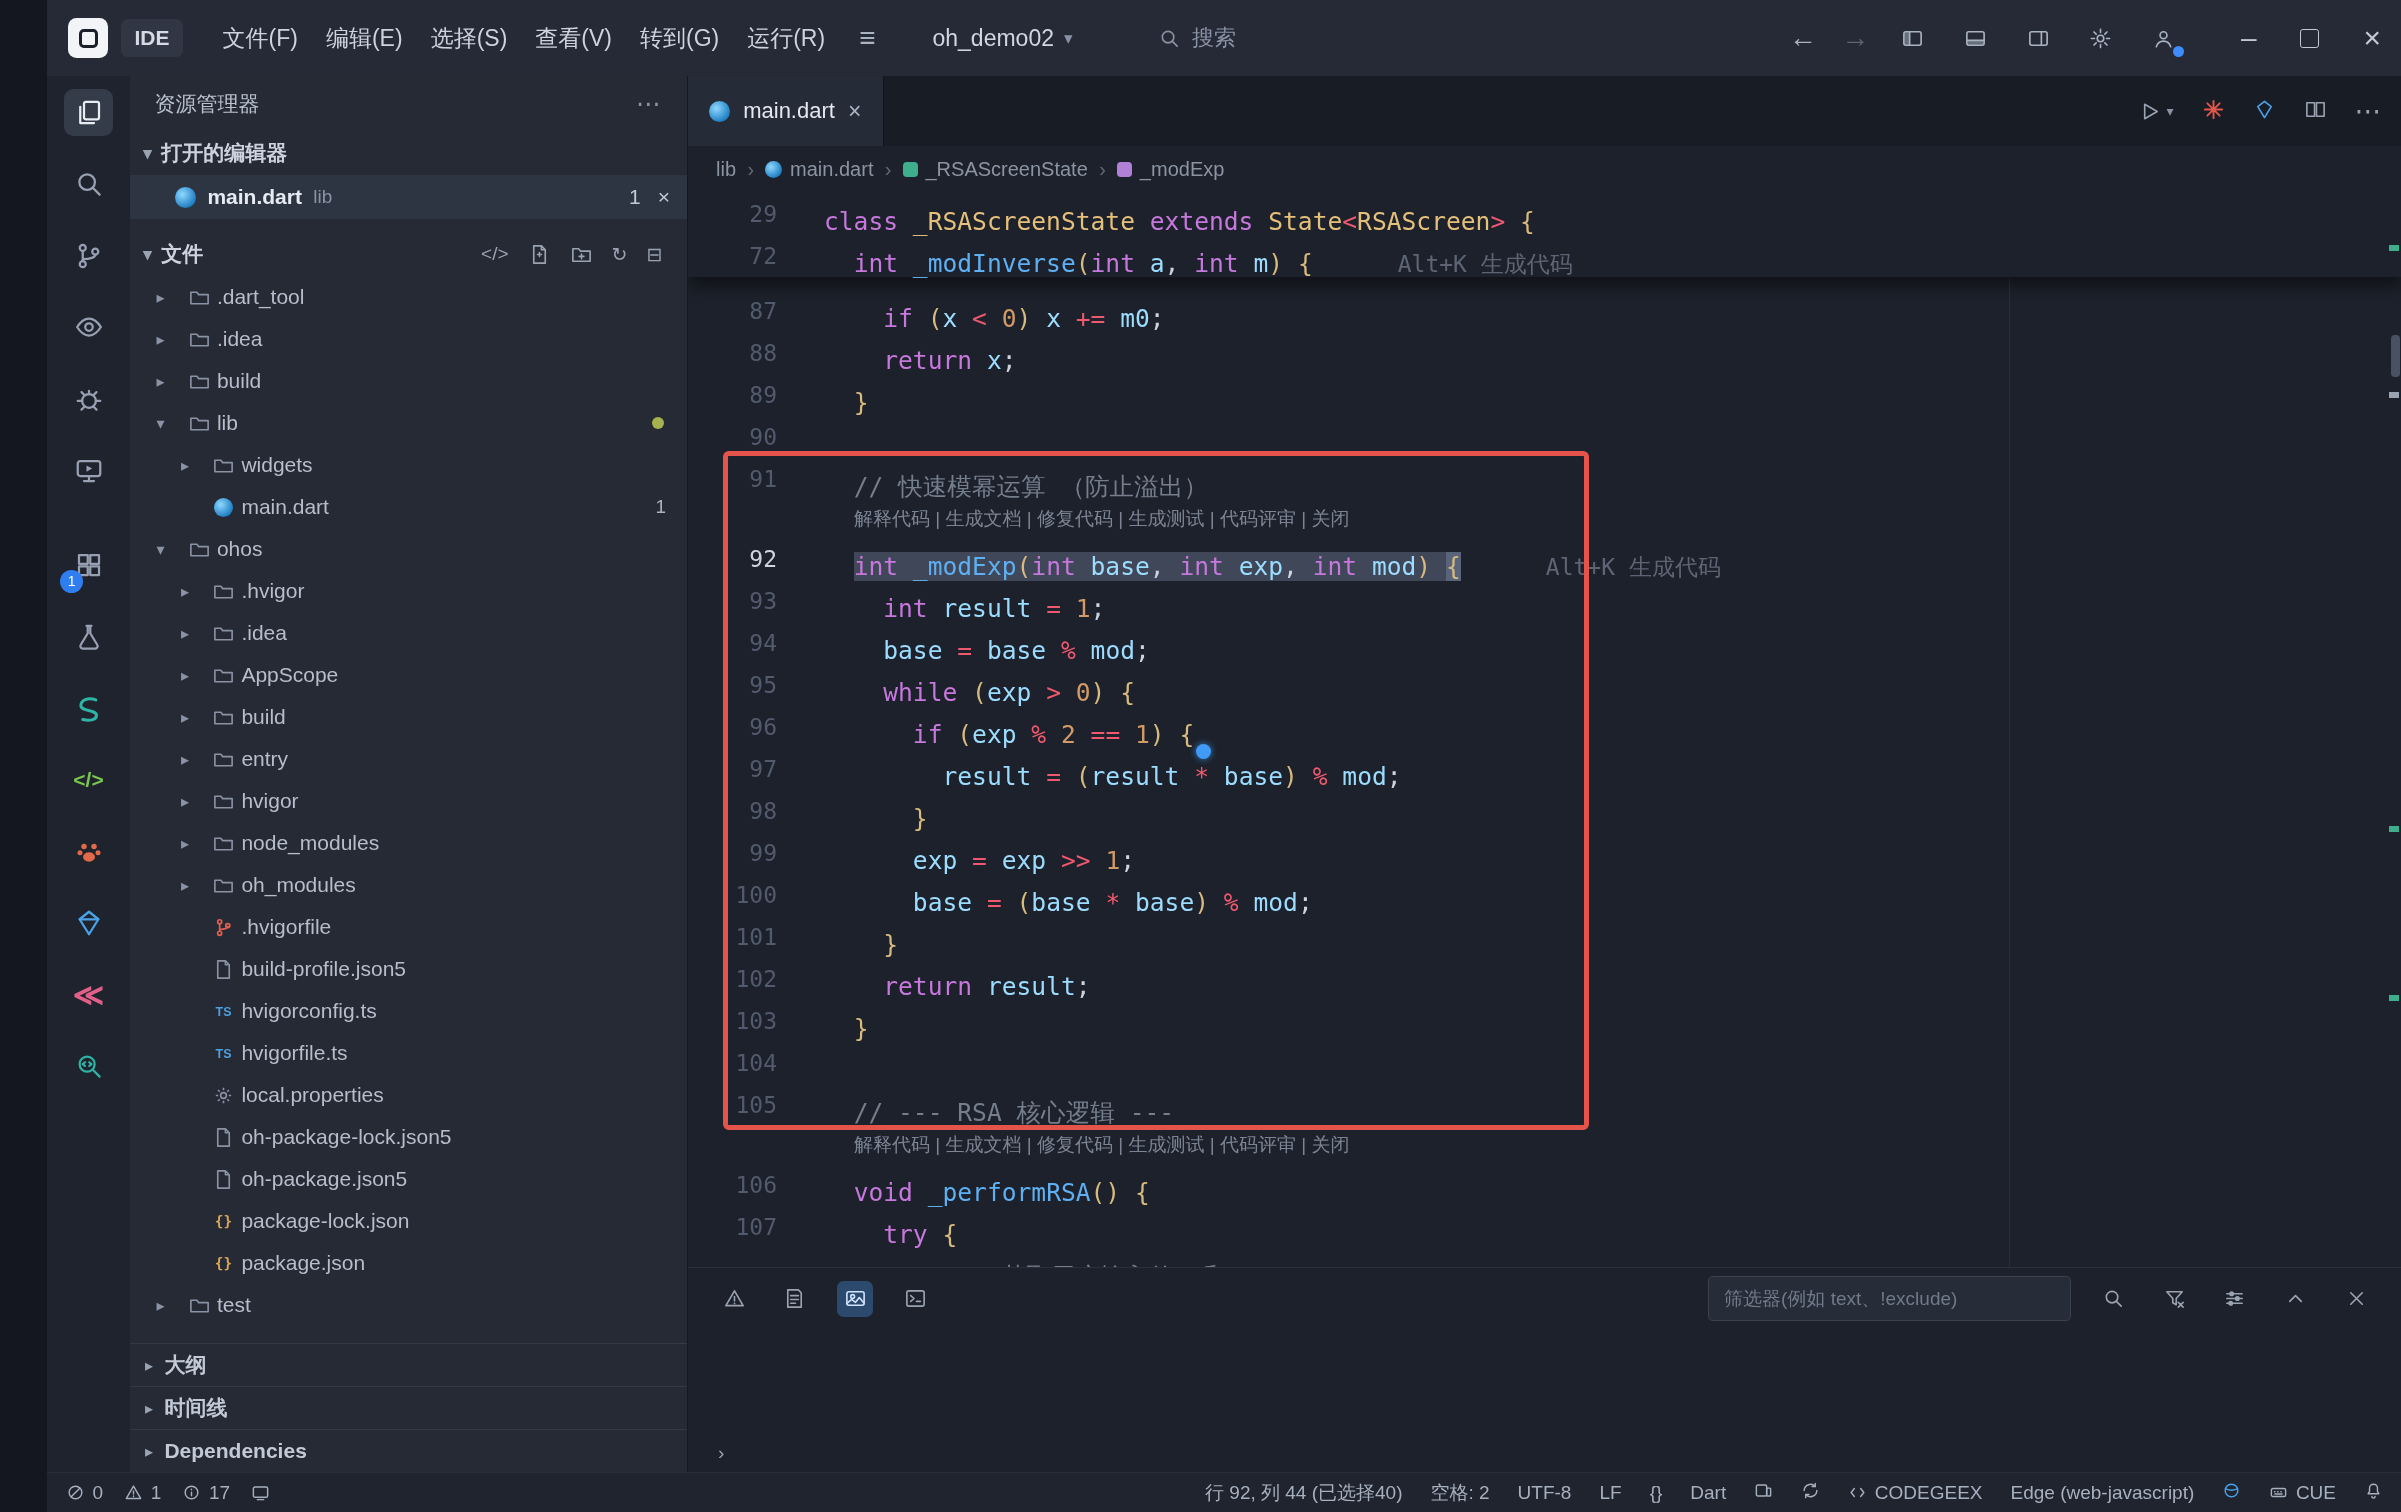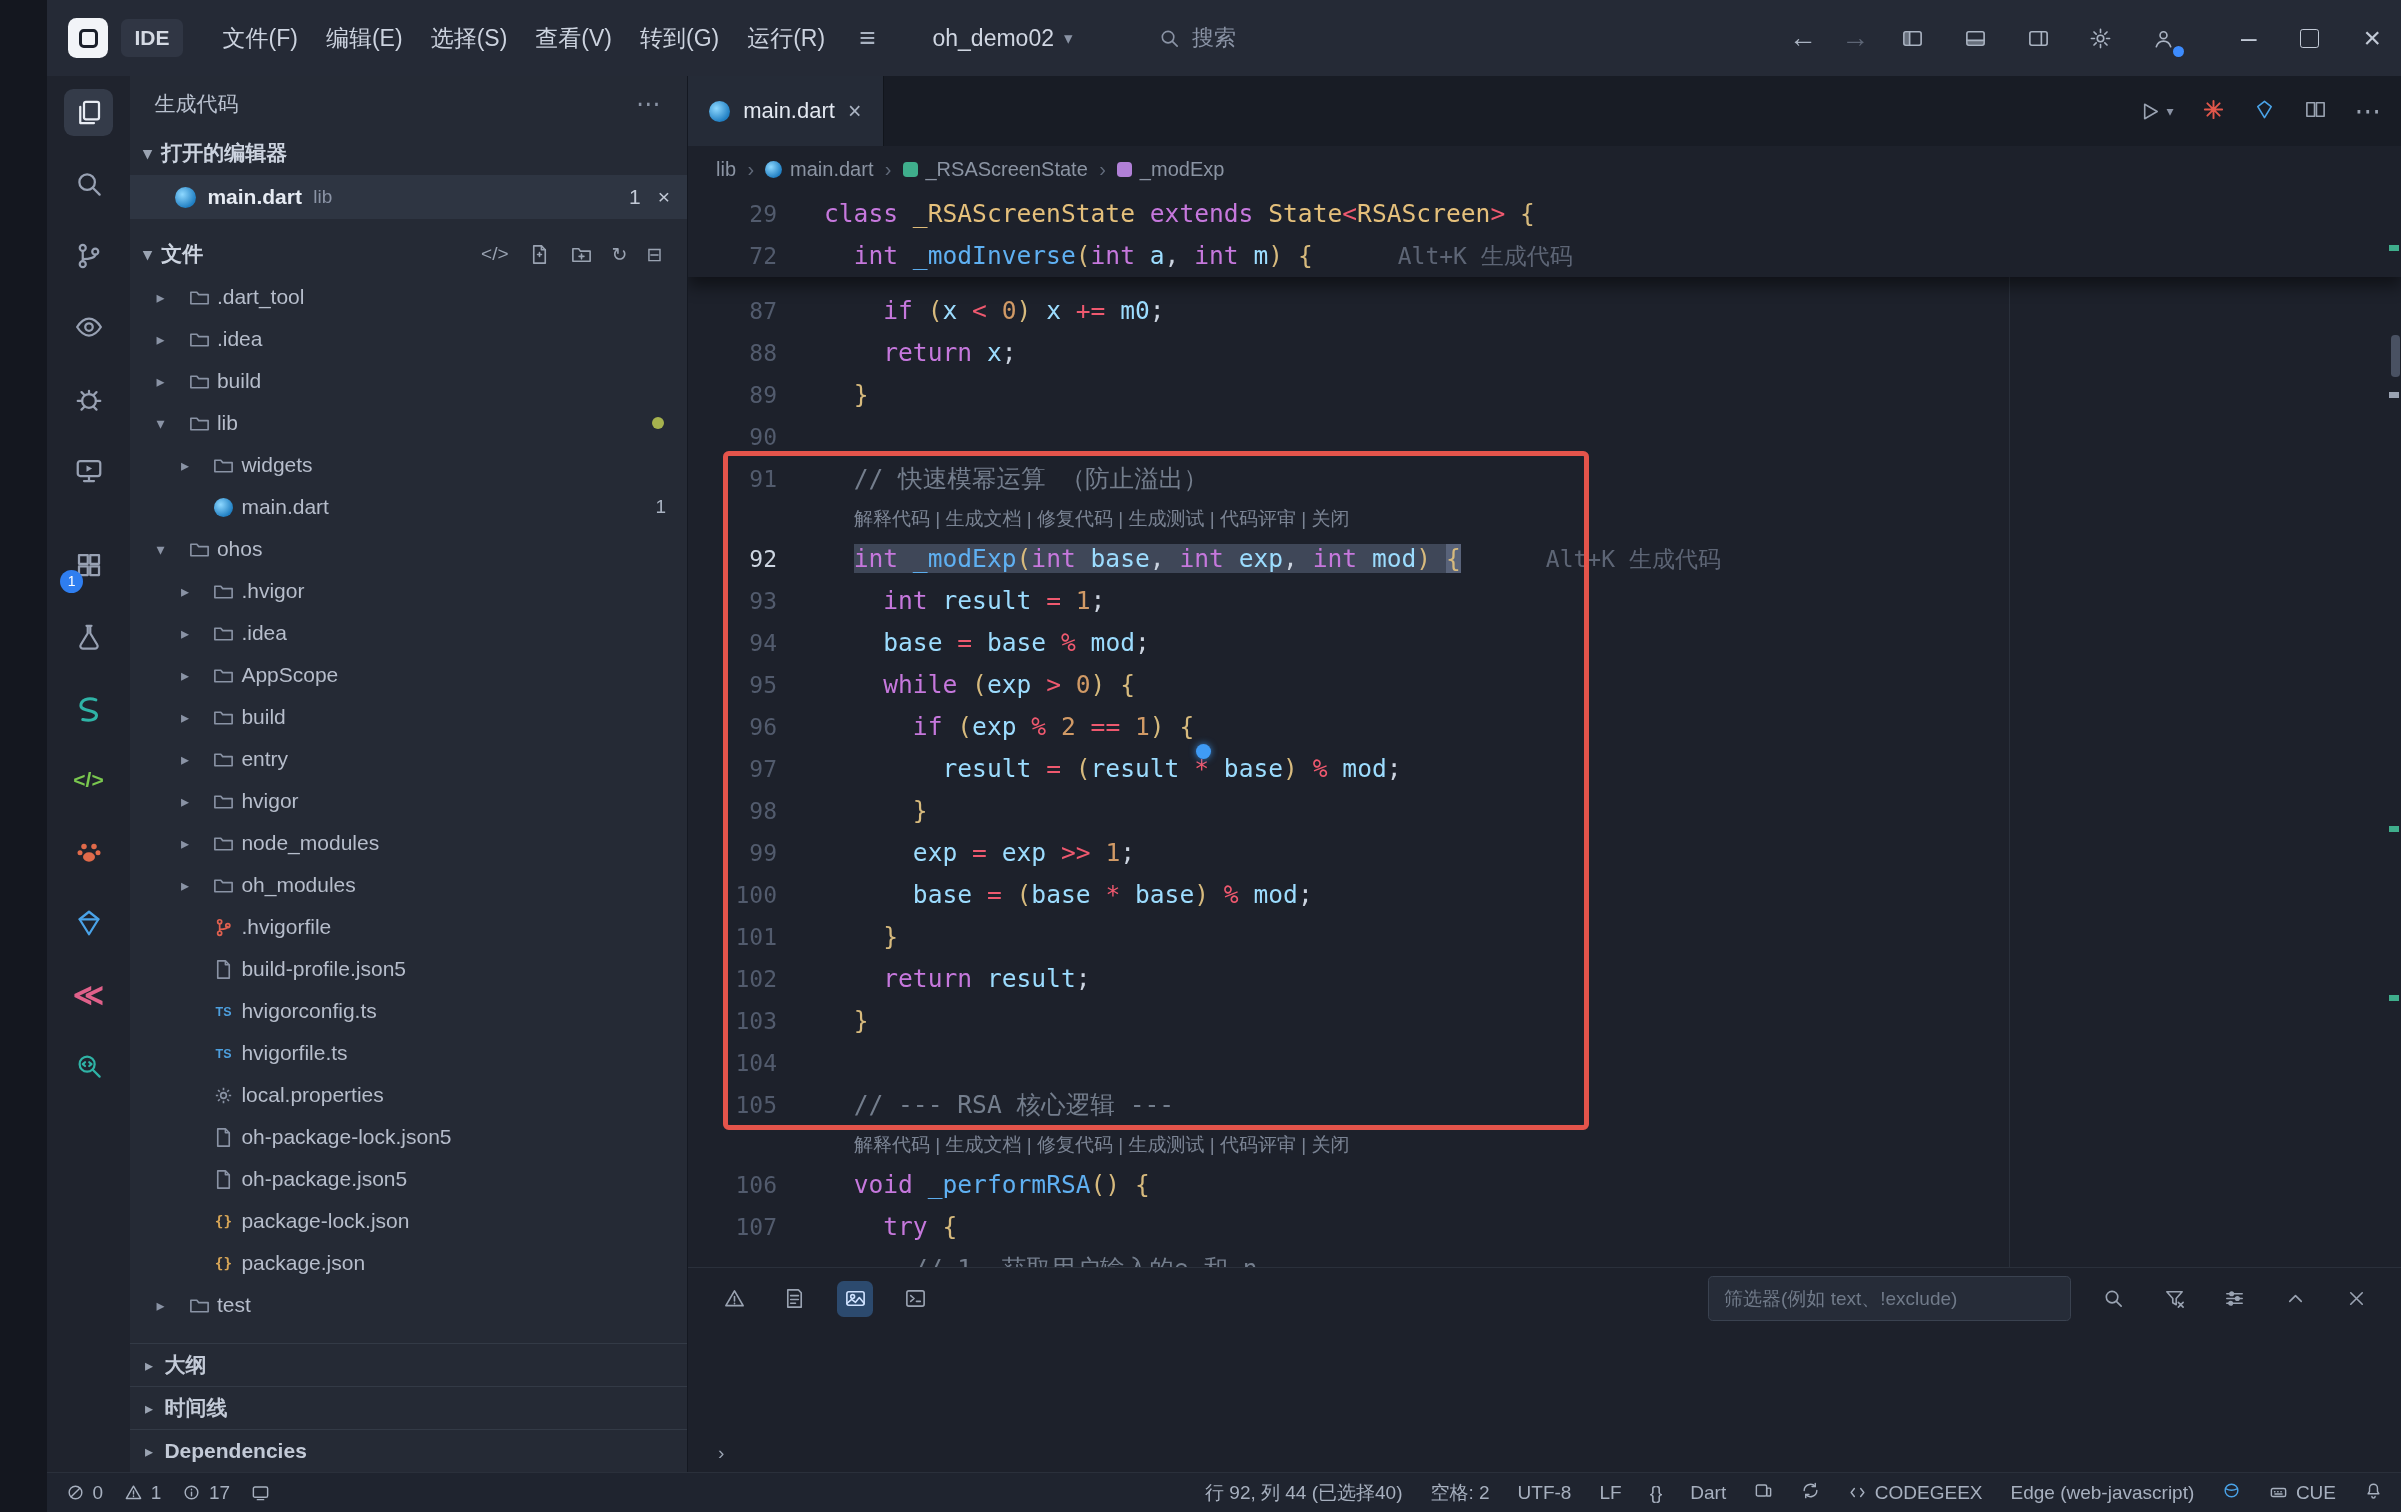--- a/index.html
+++ b/index.html
@@ -110,21 +110,21 @@
   .dart-mini { width:17px; height:17px; }
 
   
   .code-area { position:relative; flex:1; overflow:hidden;
     font-family:"DejaVu Sans Mono", monospace; font-size:24.6px; }
   .sticky-block { position:relative; z-index:3; background:#1d212b;
     box-shadow:0 9.5px 15px rgba(0,0,0,0.45); margin-bottom:13.2px; }
   .crow { height:42px; display:flex; white-space:pre; }
   .ln { width:89px; flex:none; text-align:right; color:#525b6d; font-size:23px; line-height:42px; }
   .ln.cur { color:#cdd5e1; }
-  .ct { padding-left:47px; line-height:42px; }
+  .ct { padding-left:47px; line-height:42px;margin-top:8px; }
   .tk-k { color:#c678dd; } .tk-t { color:#e5c07b; } .tk-f { color:#5fb0f2; }
   .tk-v { color:#9cdcfe; } .tk-o { color:#ef596f; } .tk-n { color:#d19a66; }
   .tk-c { color:#747e8d; } .tk-p { color:#ccd4e0; } .tk-b { color:#d7ba7d; }
   .tk-w { color:#ccd4e0; }
   .sel { background:#3f4758; }
   .match { background:#59637a; }
   .ghost { color:#5d6575; margin-left:85px; font-size:23px; }
   .lens-row { height:38px; line-height:38px; padding-left:166px; color:#7b8494; font-size:19px;
     font-family:"Liberation Sans", sans-serif; }
   .ruler { position:absolute; left:1321px; top:0; bottom:0; width:0.9px; background:#2a303b;
@@ -320,21 +320,21 @@
       <span class="ab-item glyph-teal">
         <svg class="svgi" viewBox="0 0 24 24" style="stroke:#2fb3a6">
             <circle cx="10.5" cy="10.5" r="6"></circle>
             <path d="M15 15l5.5 5.5M8.8 9l-1.8 1.5 1.8 1.5M12.2 9 14 10.5l-1.8 1.5"></path>
           </svg>
         </span>
     </nav>
 
     <aside class="sidebar">
       <div class="sb-title">
-        <span>生成代码</span>
+        <span>资源管理器</span>
         <span class="more">⋯</span>
       </div>
       <div class="sec-header">
         <span class="chev">▾</span>
         <span>打开的编辑器</span>
       </div>
       <div class="oe-item">
         <span class="dart-ball"></span>
         <span class="oe-file">main.dart</span>
         <span class="oe-detail">lib</span>

